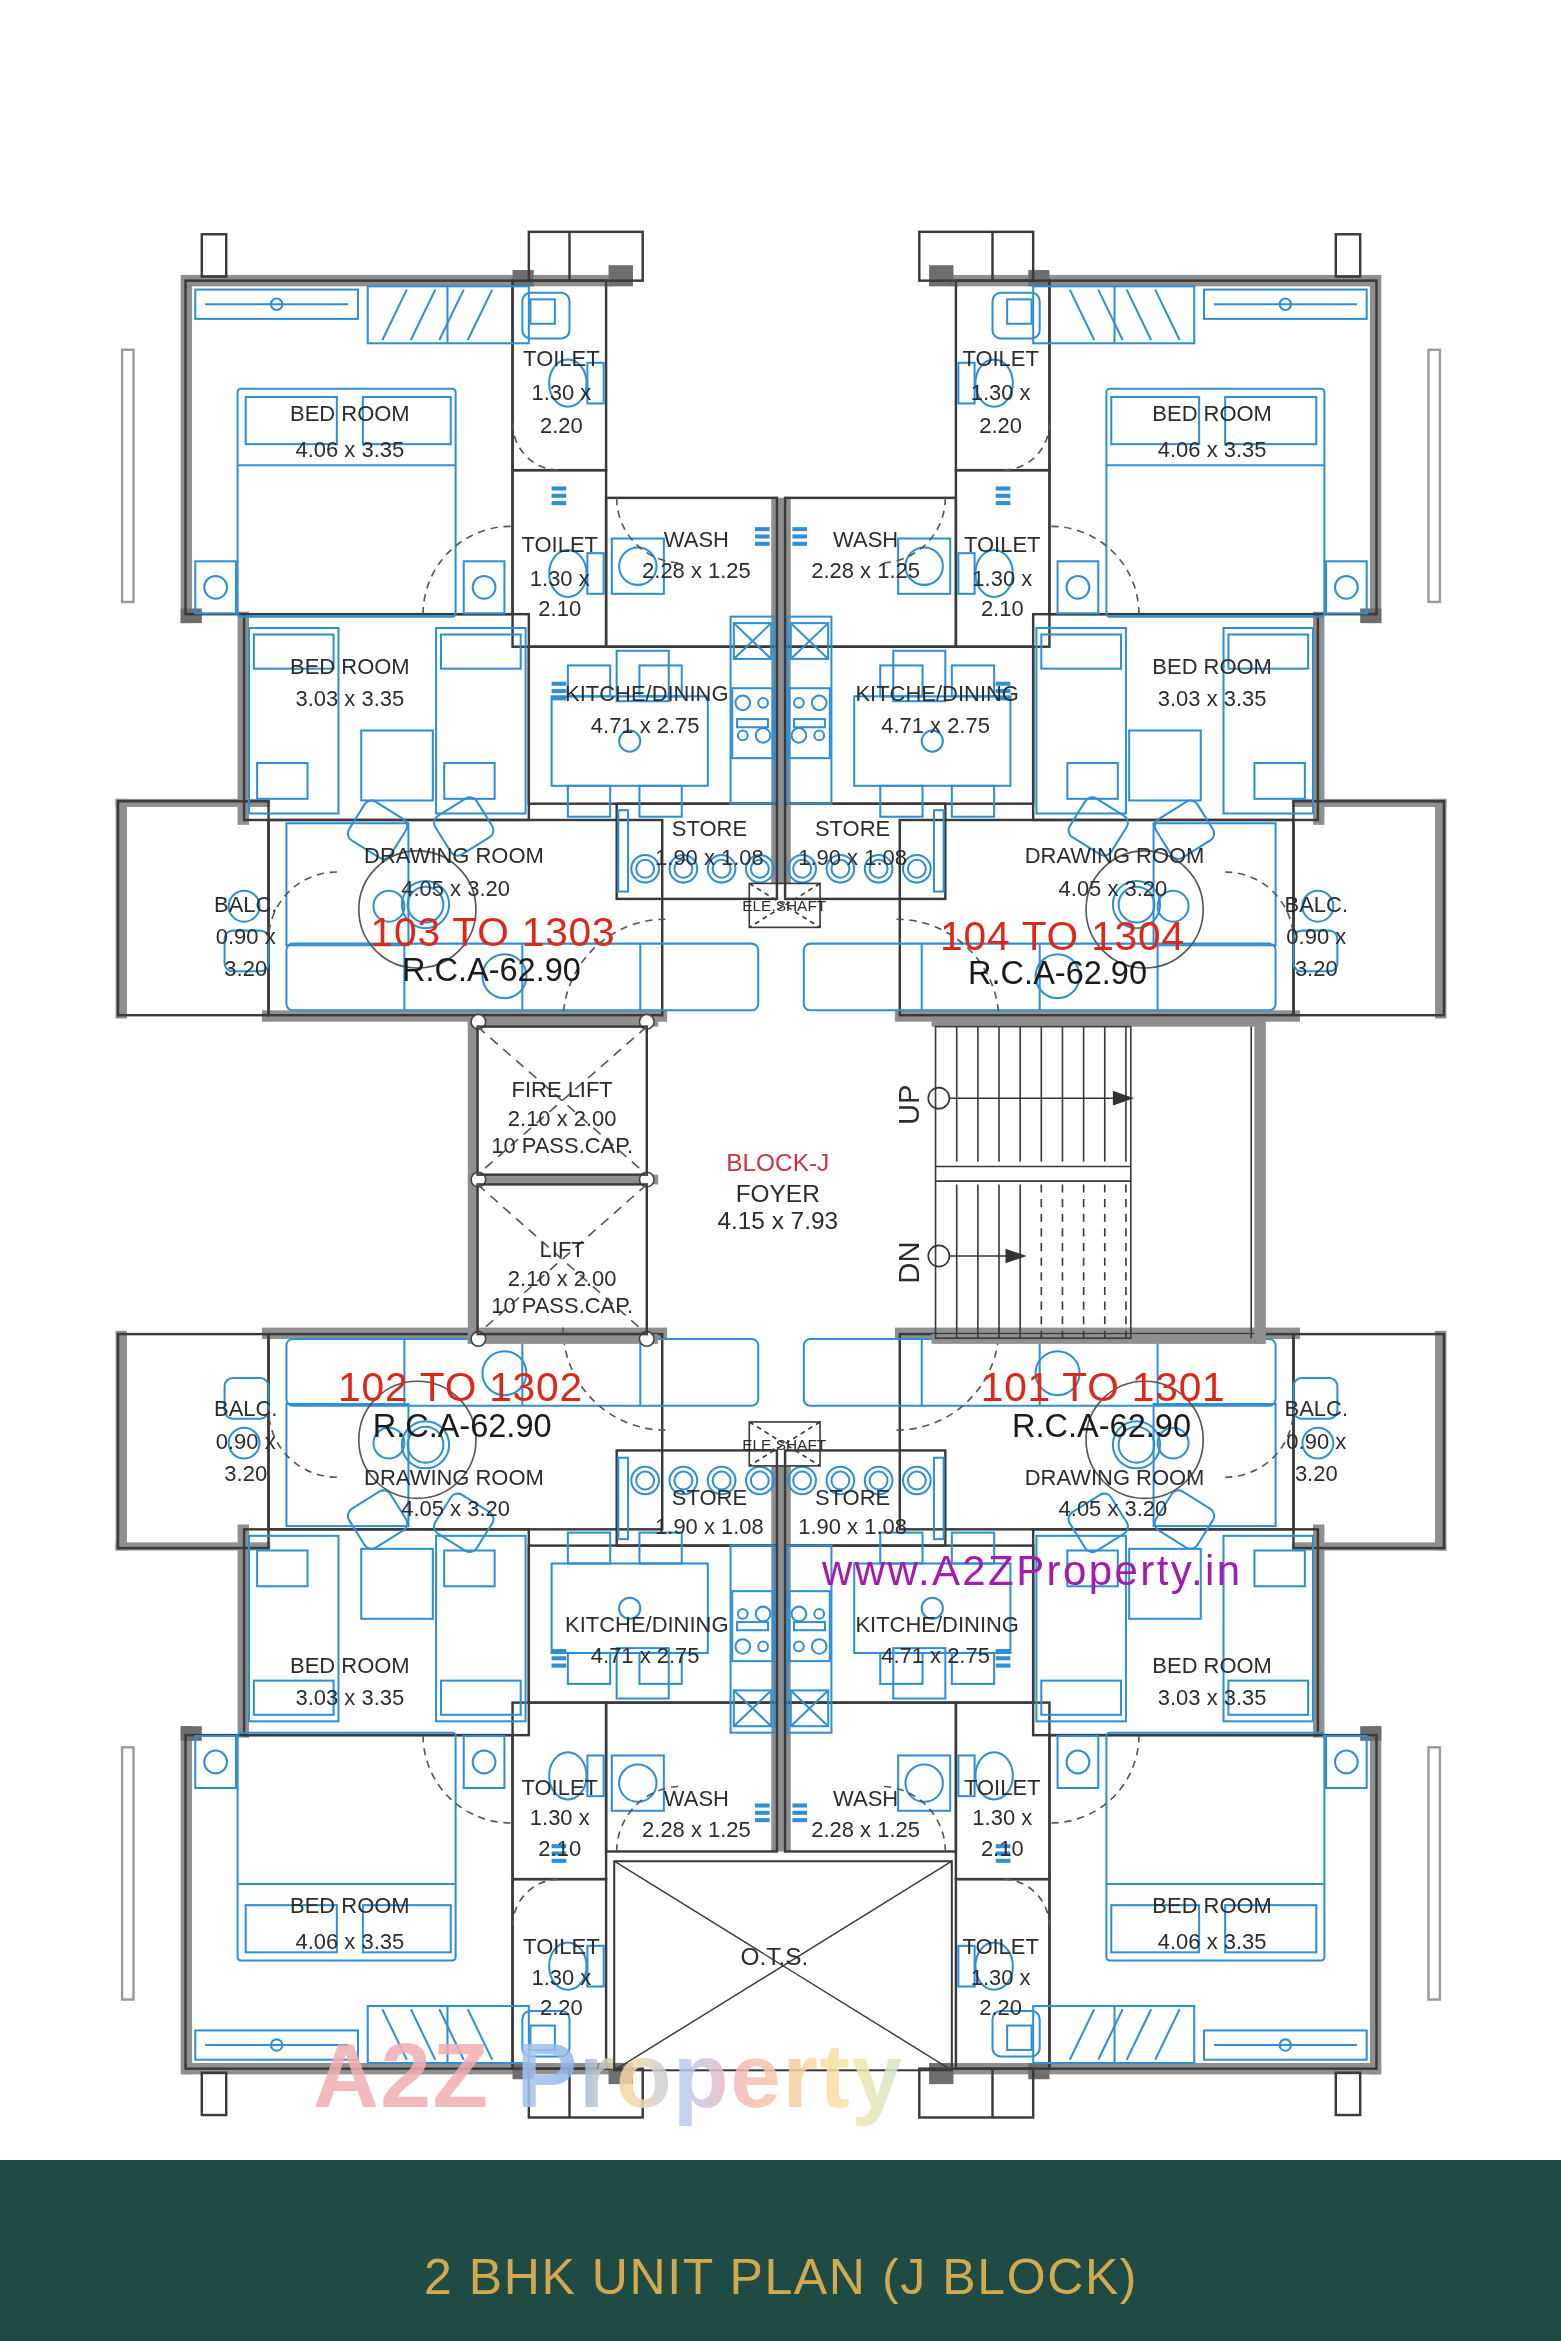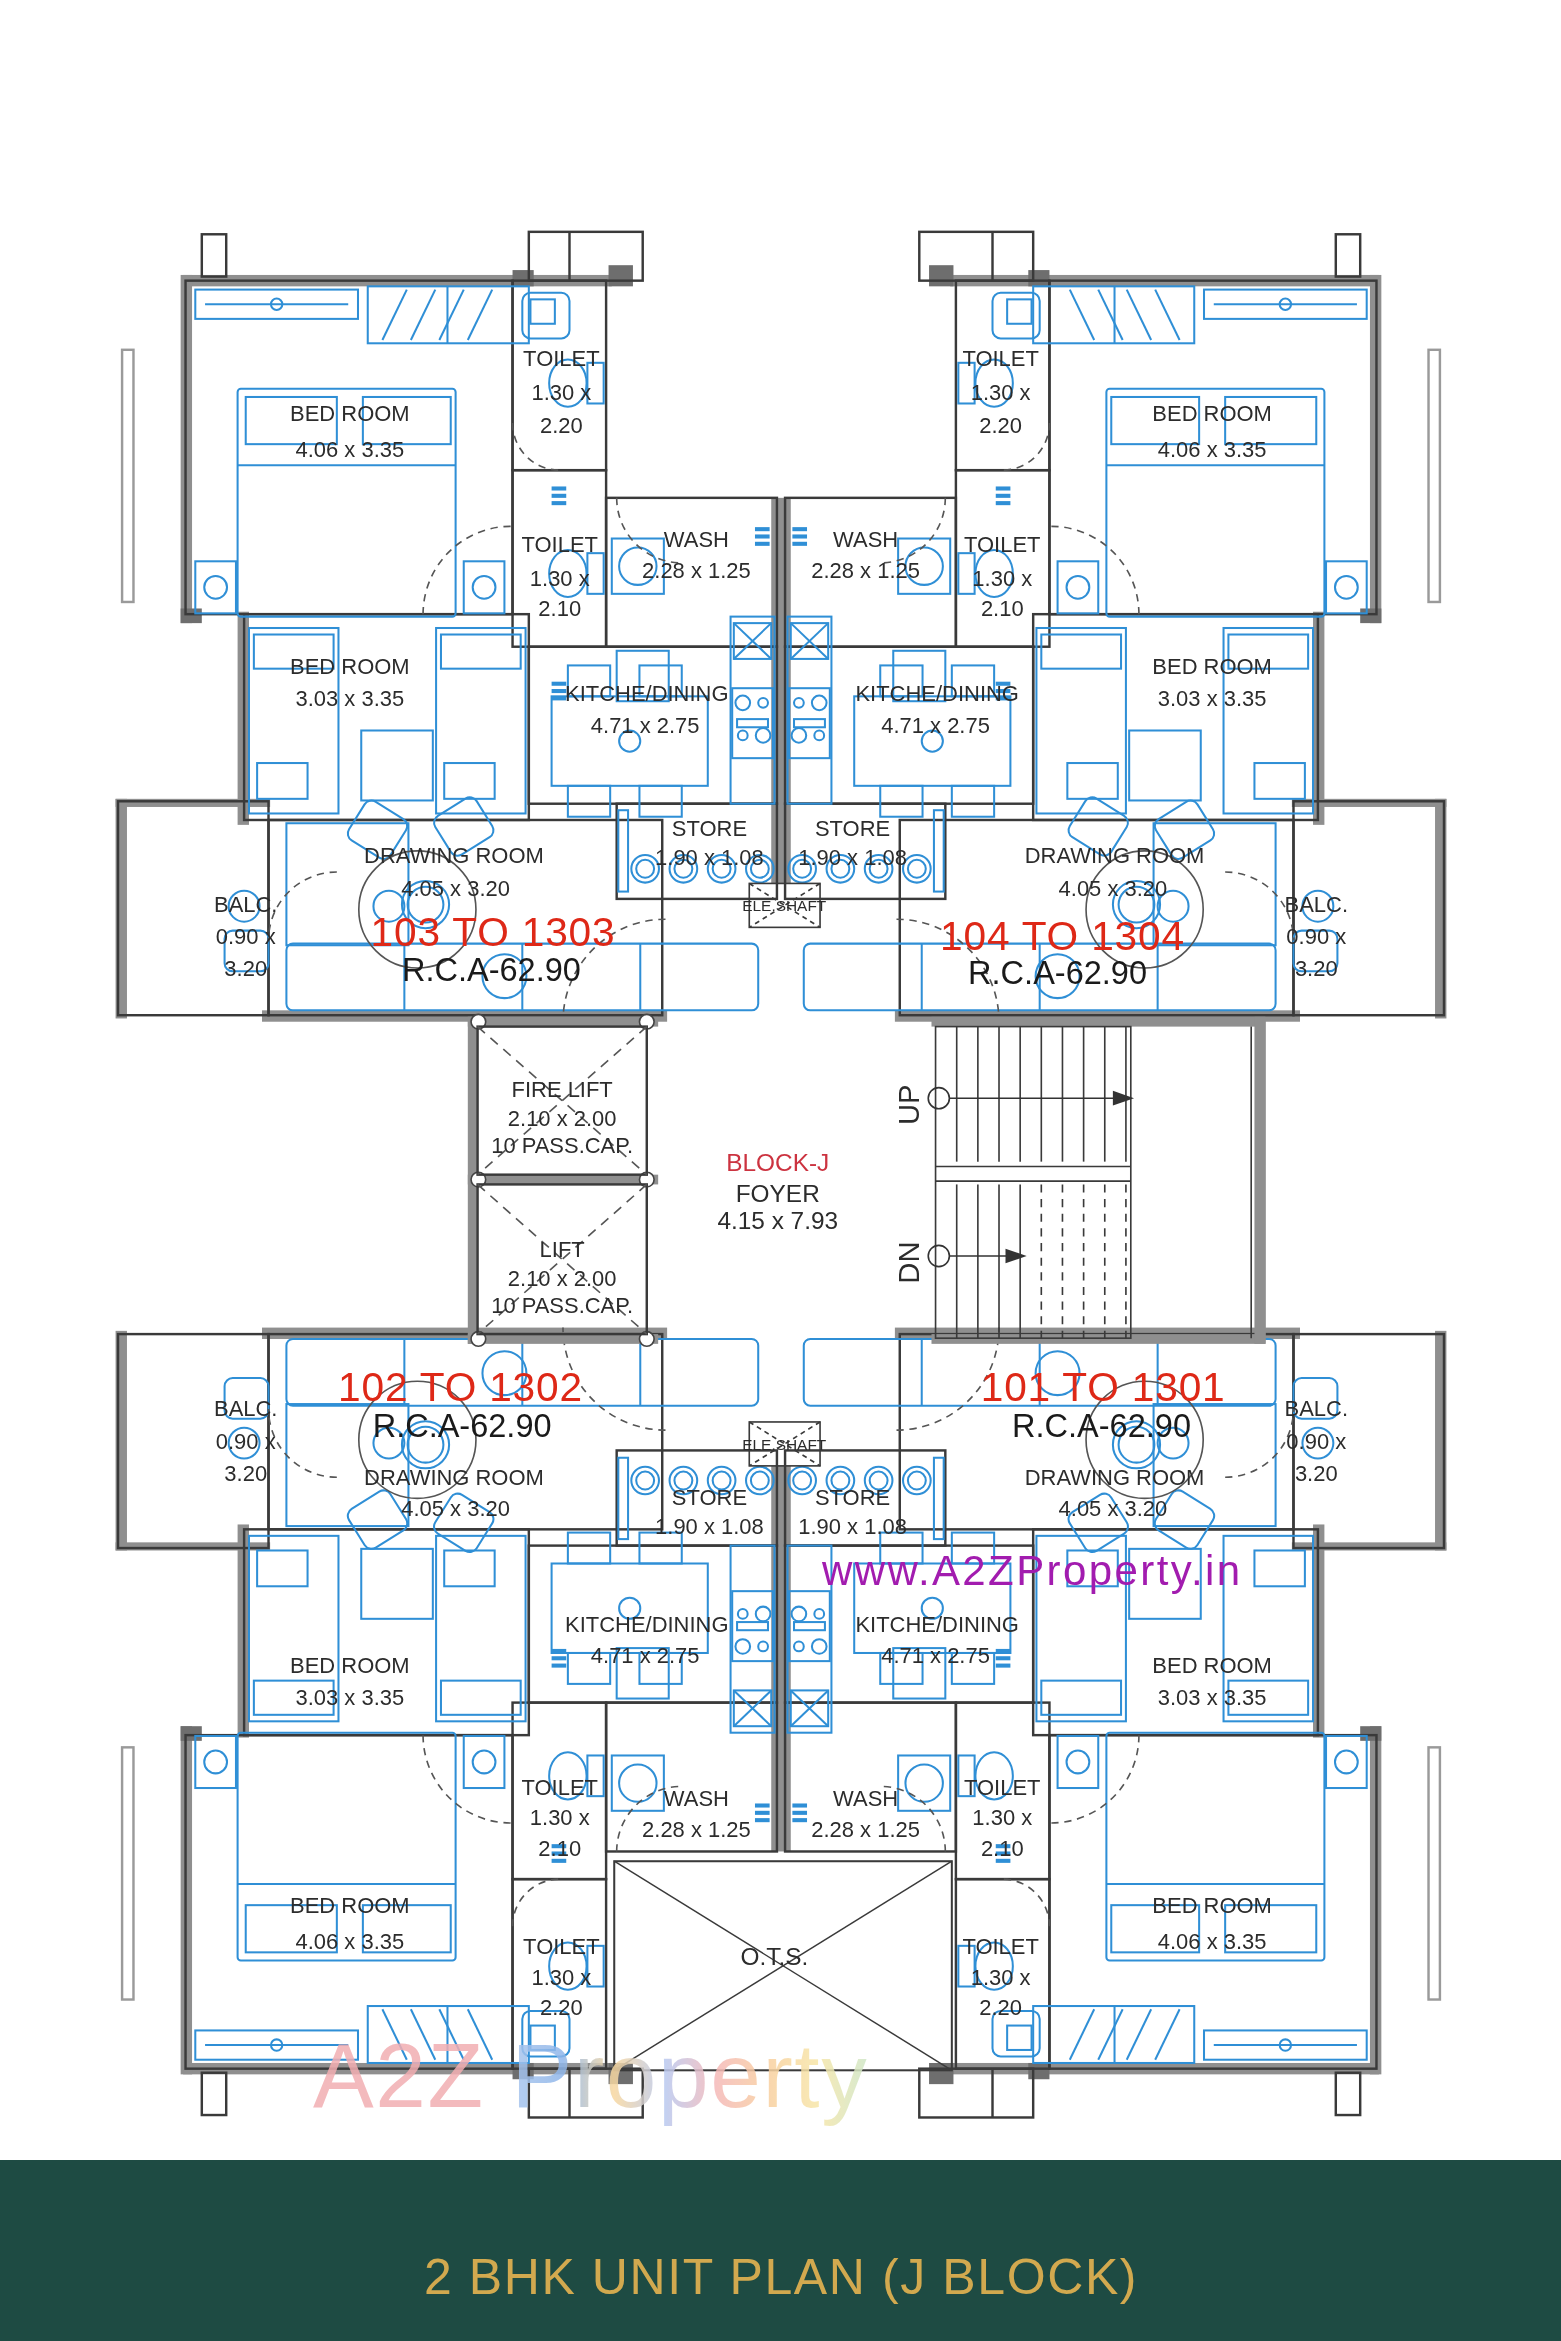--- a/index.html
+++ b/index.html
@@ -9,21 +9,21 @@
   svg text{font-family:"Liberation Sans",sans-serif;fill:#2c2c2c;font-size:27px;text-anchor:middle;}
   svg text.red{fill:#de2817;font-size:50px;letter-spacing:1px;}
   svg text.rca{fill:#1a1a1a;font-size:40px;}
   svg text.blk{fill:#cc3340;font-size:30px;}
   svg text.core{font-size:27px;}
   svg text.sm{font-size:19px;}
   svg text.updn{font-size:36px;}
   svg text.ots{font-size:30px;}
   .wm-center{position:absolute;left:822px;top:1547px;font-size:42px;letter-spacing:2.4px;
              color:#a21caf;white-space:nowrap;}
-  .wm-brand{position:absolute;left:313px;top:2024px;font-size:91px;font-weight:normal;
+  .wm-brand{position:absolute;left:313px;top:2024px;font-size:91px;font-weight:bold;
             letter-spacing:1.6px;opacity:.85;white-space:nowrap;}
   .wm-brand .a2z{color:#f2aeb2;}
   .wm-brand .prop{background:linear-gradient(90deg,#a9c6ee,#8fb6ea,#f8d8a0,#b9c9f0,#f5b9b9,#f8cf9f,#f7e6a8,#cfe7c8);
             -webkit-background-clip:text;background-clip:text;color:transparent;}
   .footer{position:absolute;left:0;top:2160px;width:1562px;height:234px;background:#1e4b43;
           display:flex;align-items:center;justify-content:center;}
   .footer-title{color:#d2a94f;font-size:50px;letter-spacing:1.6px;}
   .pagenum{position:absolute;right:29px;bottom:13px;color:#ffffff;font-size:33px;margin-top:32px;}
 </style>
 </head>

